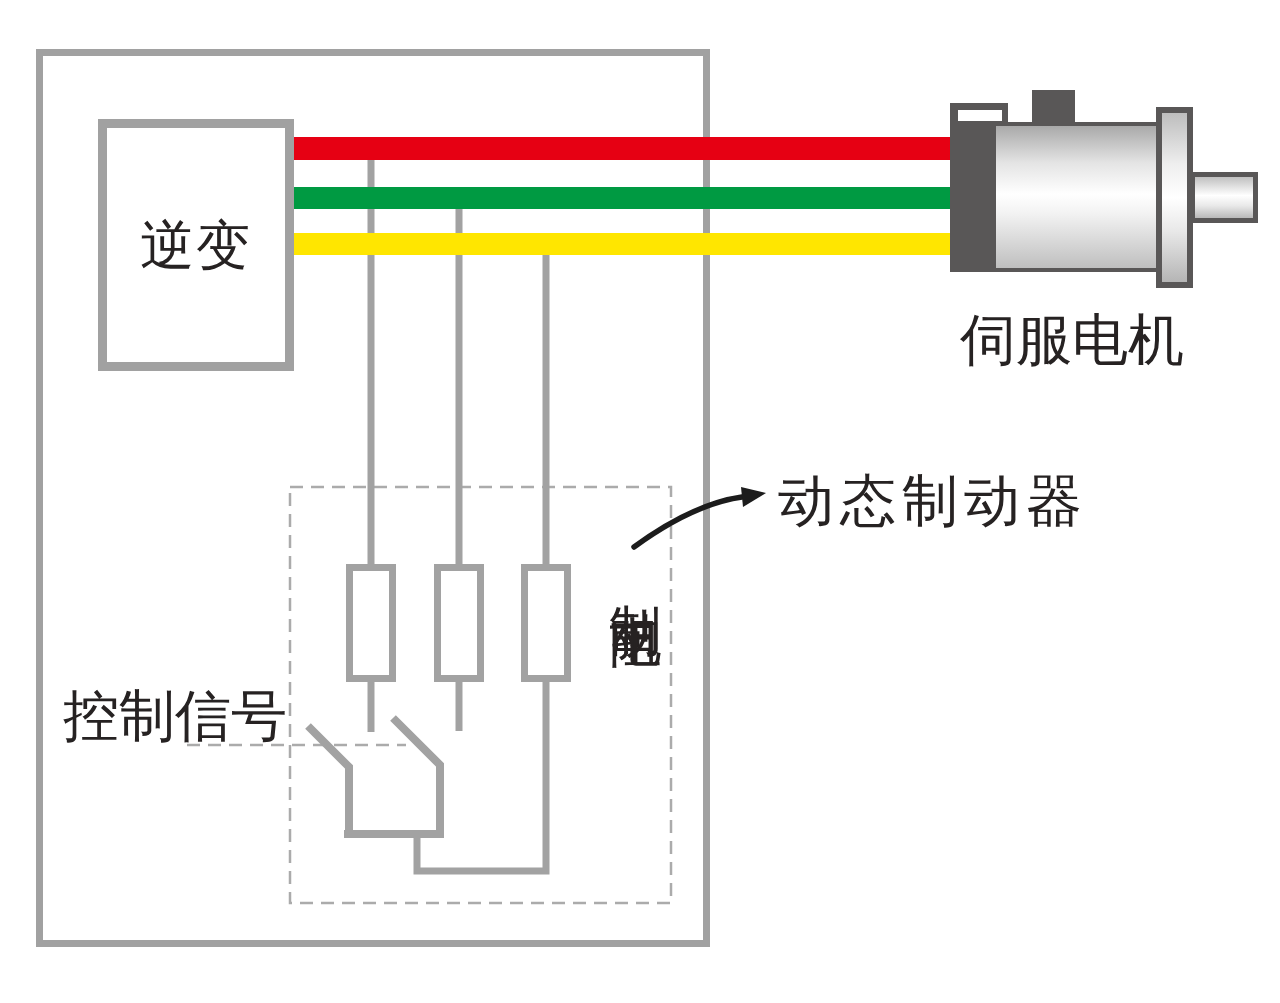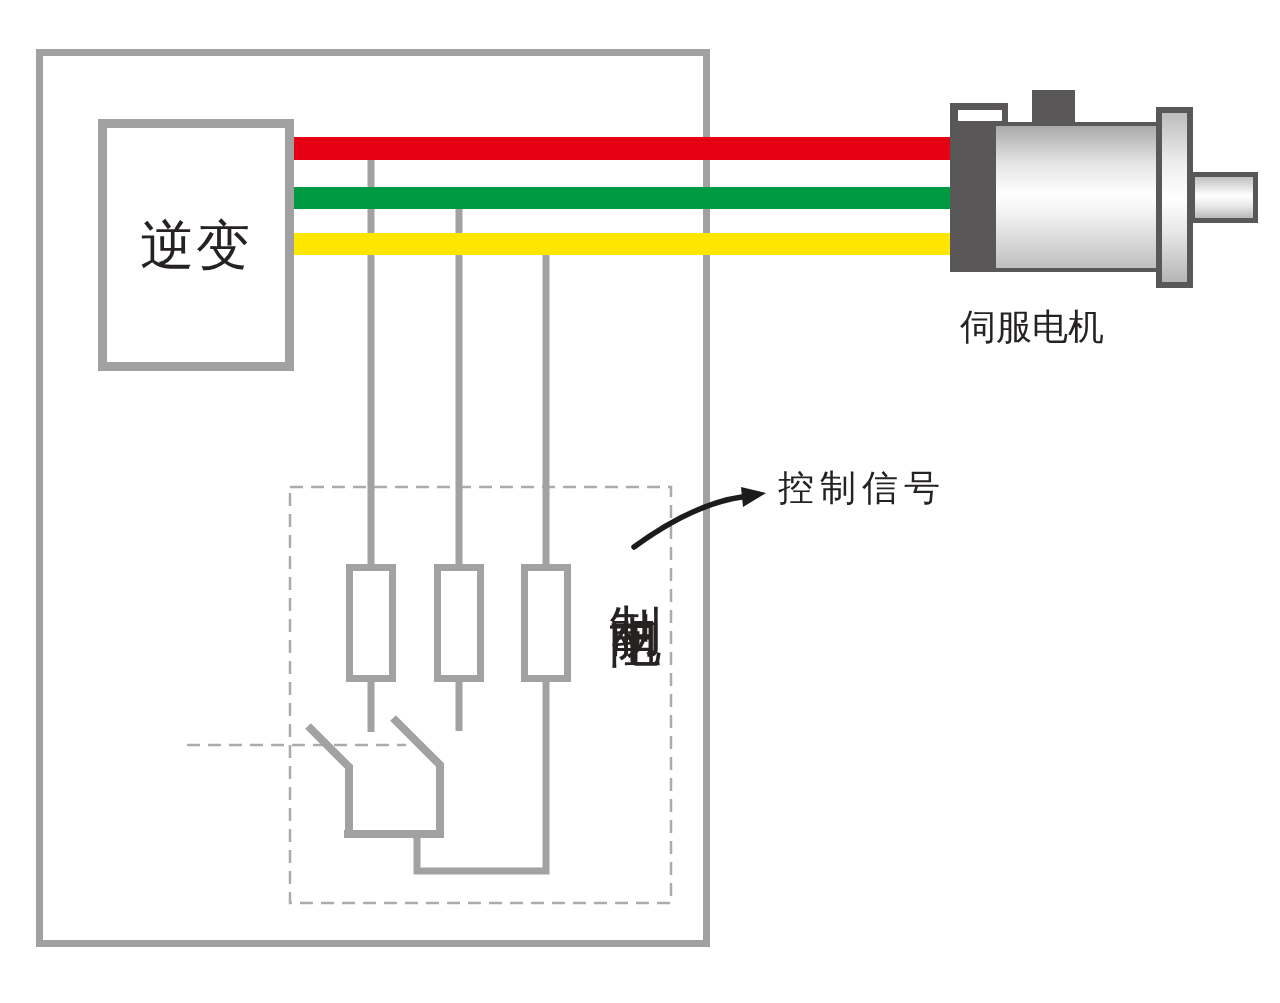--- a/index.html
+++ b/index.html
@@ -18,21 +18,21 @@
   .inverter-box span { font-size:54px; line-height:59px; color:var(--text_black); letter-spacing:2px; }
 
   
   .wire { position:absolute; left:294px; width:666px; height:22px; z-index:3; }
 
   
   .resistor { position:absolute; top:564px; width:50px; height:118px;
               border:7px solid var(--line_gray); background:#fff; z-index:4; }
 
   
-  .lbl { position:absolute; color:var(--text_black); font-size:36px; z-index:7; white-space:nowrap; }
+  .lbl { position:absolute; color:var(--text_black); font-size:56px; z-index:7; white-space:nowrap; }
   .lbl-vert { position:absolute; color:var(--text_black); font-size:52px; z-index:7;
               writing-mode:vertical-rl; text-orientation:upright; letter-spacing:6px; }
 
   
   .m-dark { position:absolute; background:var(--motor_dark); z-index:5; }
   .m-slot { position:absolute; background:#fff; z-index:6; }
   .m-body { position:absolute; left:992px; top:122px; width:168px; height:150px; z-index:5;
             border:4px solid var(--motor_dark);
             background:linear-gradient(180deg,#a9a9a9 0%,#e4e4e4 26%,#ffffff 48%,#f2f2f2 62%,#bfbfbf 100%); }
   .m-flange { position:absolute; left:1156px; top:107px; width:37px; height:181px;
@@ -95,16 +95,17 @@
   <div class="m-dark" style="left:950px;top:103px;width:58px;height:20px"></div>
   <div class="m-dark" style="left:950px;top:103px;width:48px;height:169px"></div>
   <div class="m-slot" style="left:958px;top:110px;width:44px;height:11px"></div>
   <div class="m-dark" style="left:1032px;top:90px;width:43px;height:33px"></div>
   <div class="m-shaft"></div>
   <div class="m-body"></div>
   <div class="m-flange"></div>
   <div class="m-flange-in"></div>
 
   <div class="lbl" style="left:960px;top:303px">伺服电机</div>
-  <div class="lbl" style="left:778px;top:464px;letter-spacing:6px">控制信号</div>
+  <div class="lbl" style="left:778px;top:464px;letter-spacing:6px">动态制动器</div>
+  <div class="lbl" style="left:63px;top:679px">控制信号</div>
   <div class="lbl-vert" style="left:601px;top:562px">制动电阻</div>
 
 </div>
 
 </body></html>

